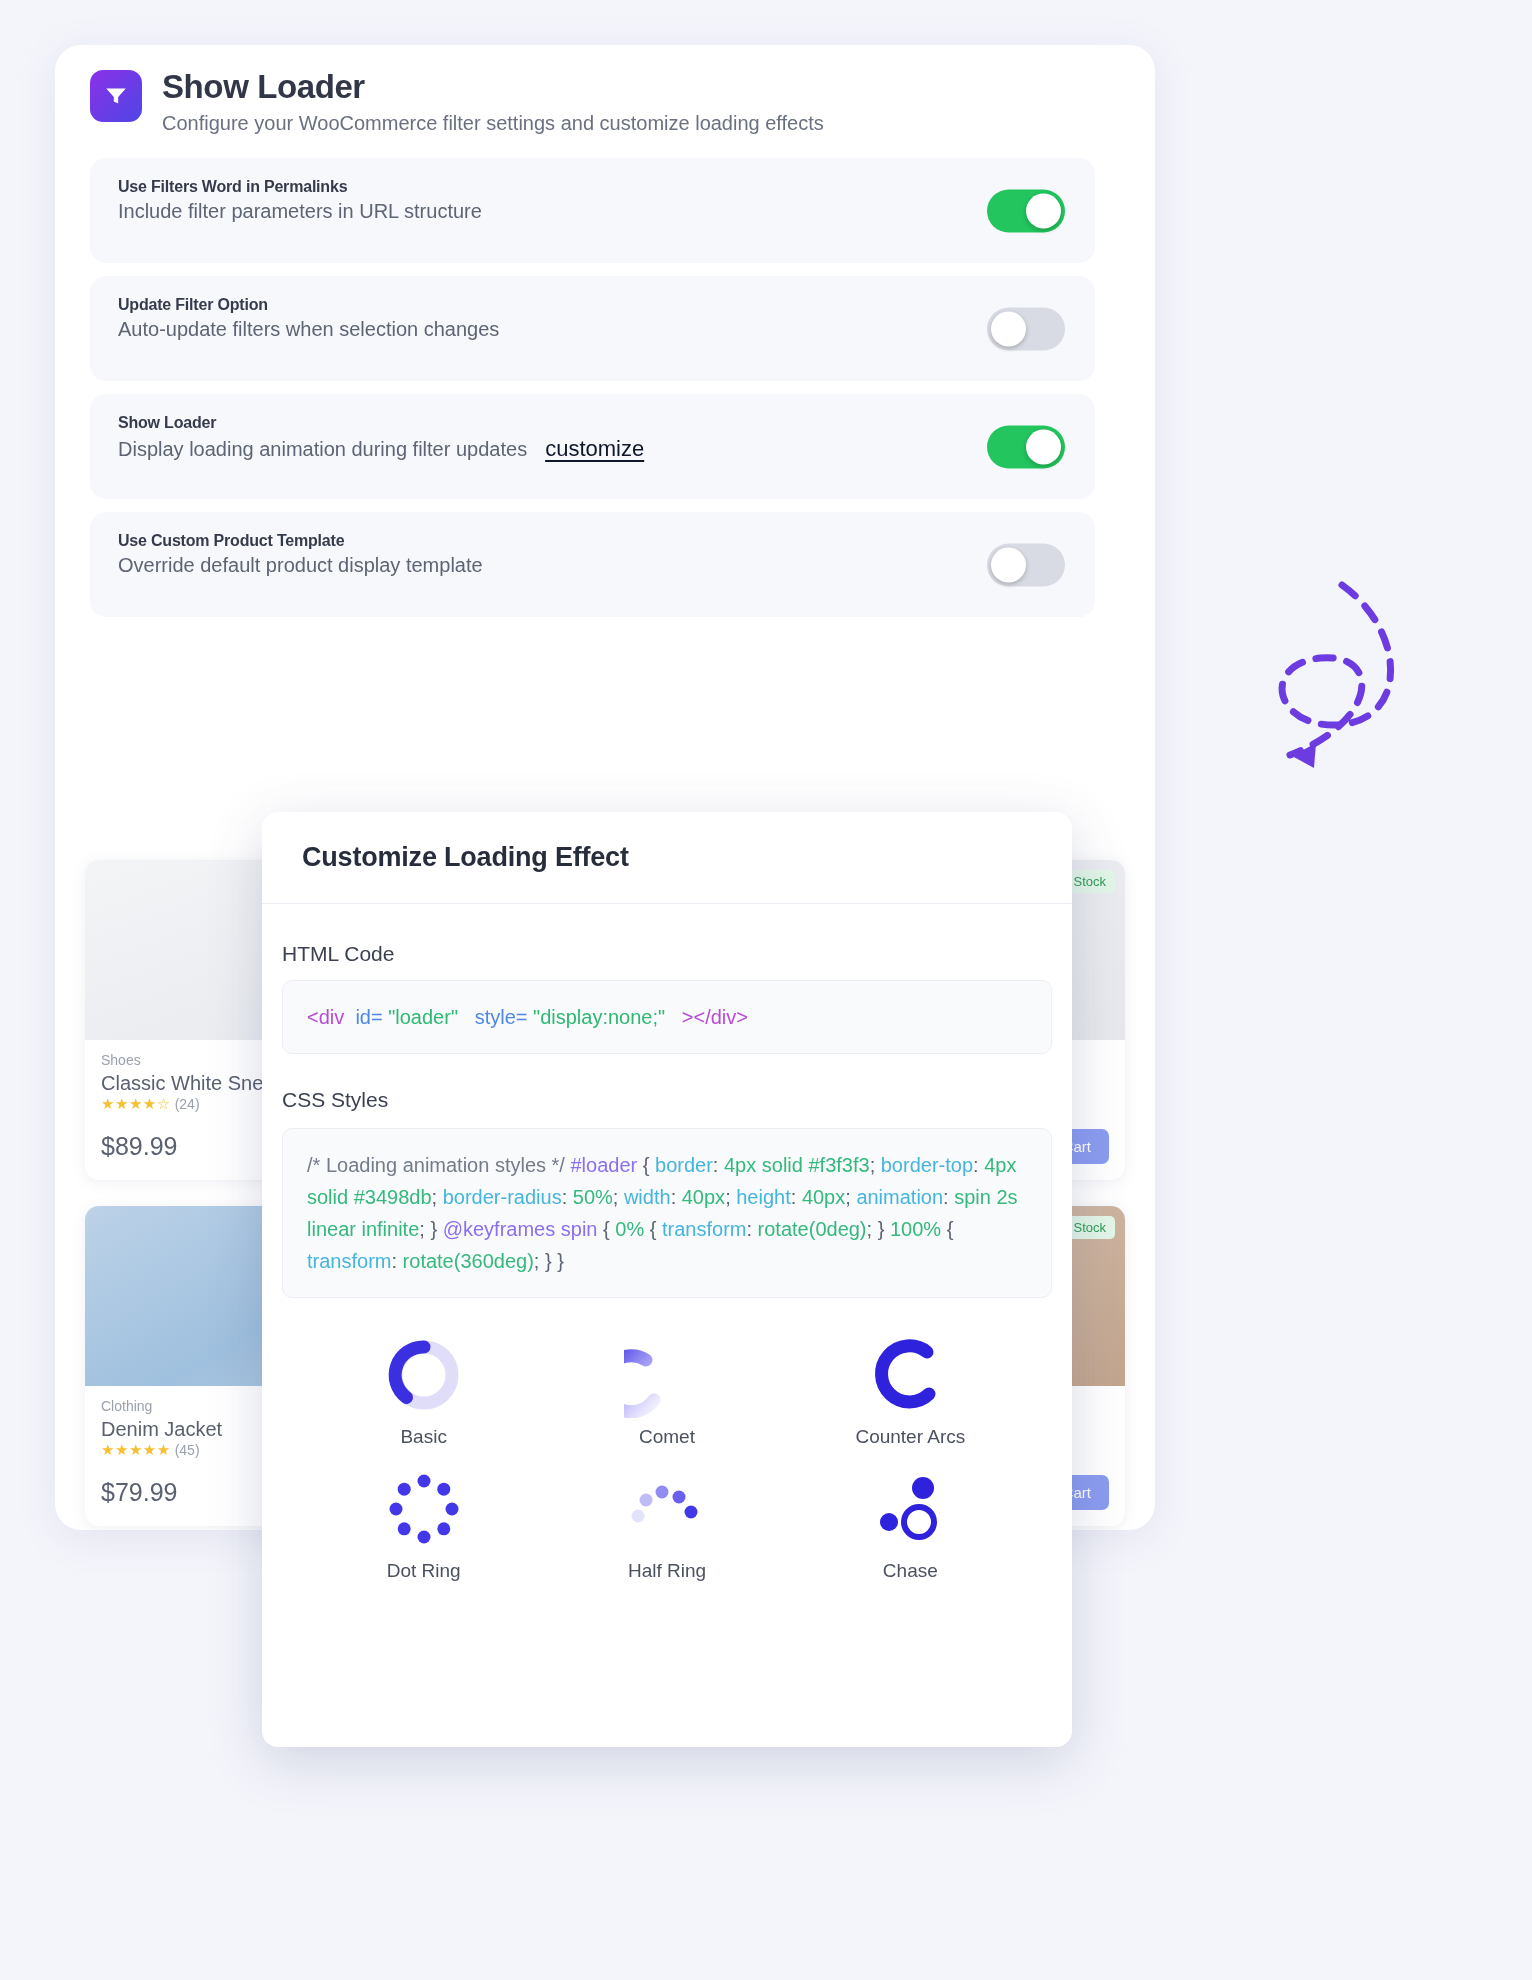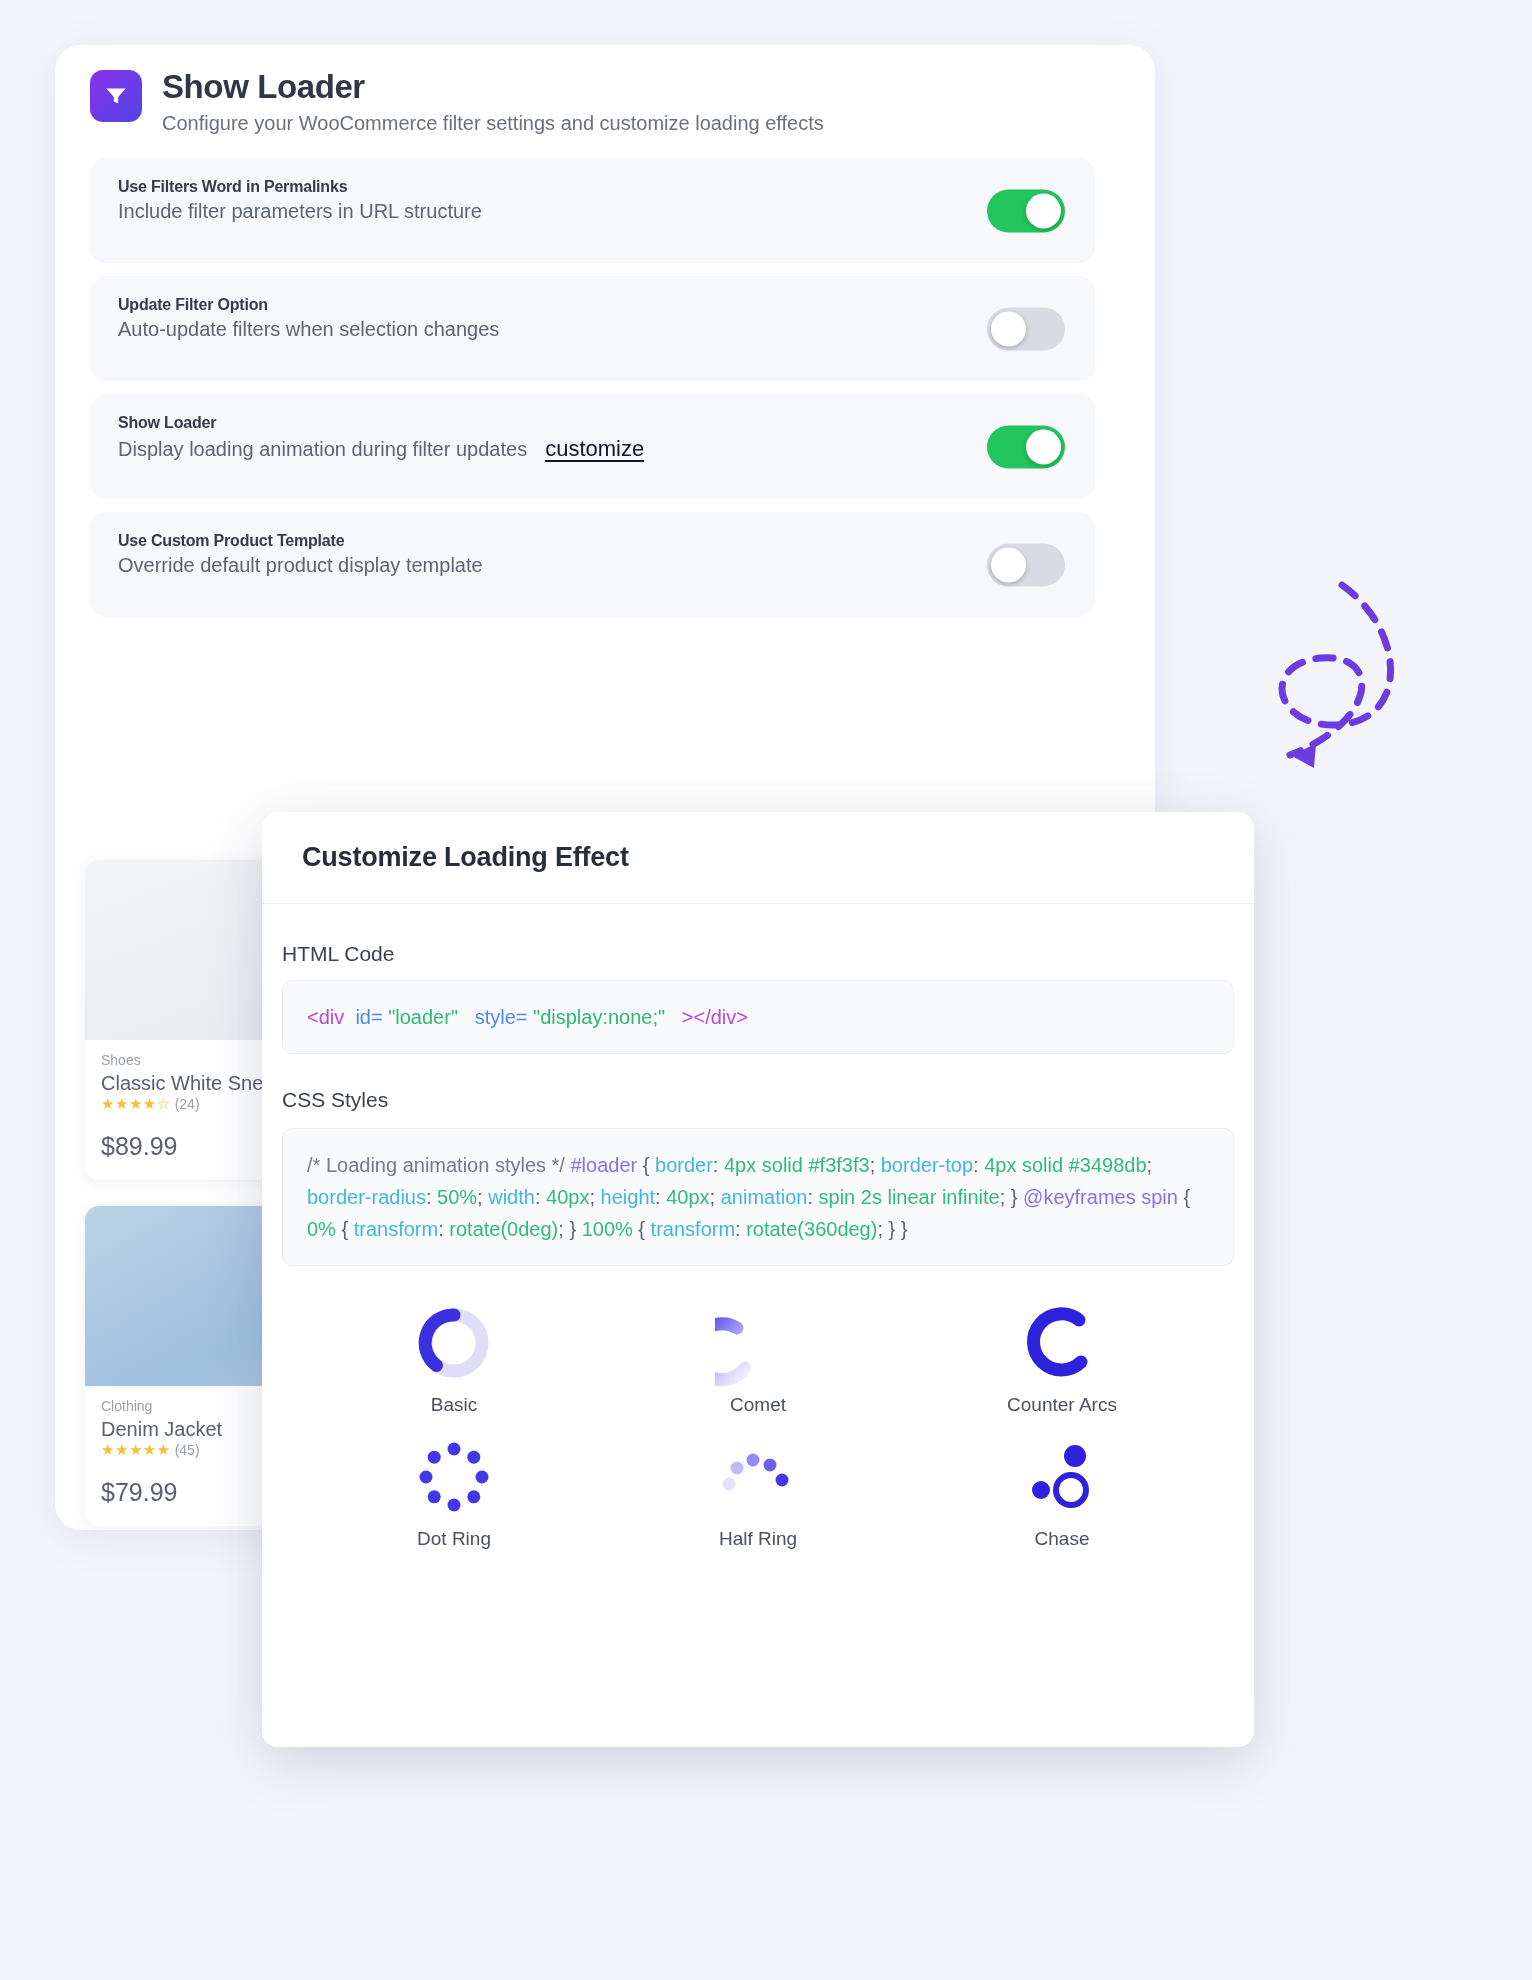--- a/index.html
+++ b/index.html
@@ -103,21 +103,21 @@
   .pprice { font-size: 25px; color: #5a6070; }
   .cartbtn {
     background: #8b9cf0; color: #fff; border: none;
     font-size: 15px; padding: 9px 18px; border-radius: 7px;
     font-family: "Liberation Sans", sans-serif; cursor: pointer;
   }
 
   
   .modal {
     position: absolute; left: 262px; top: 812px;
-    width: 992px; height: 935px;
+    width: 810px; height: 935px;
     background: #ffffff; border-radius: 16px;
     box-shadow: 0 14px 55px rgba(60,70,120,0.20);
     overflow: hidden;
   }
   .modal-head {
     height: 92px; border-bottom: 1px solid #ececf2;
     display: flex; align-items: center; padding: 0 40px;
   }
   .modal-title { font-size: 27px; font-weight: bold; color: #282d3c; letter-spacing: -0.2px; }
   .modal-body { padding: 38px 20px 0; }

